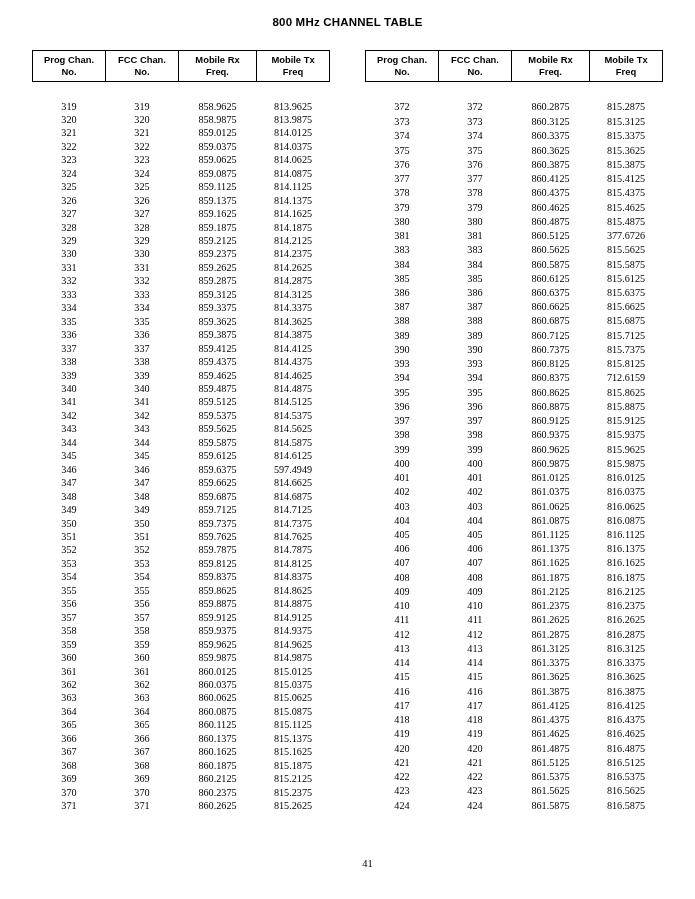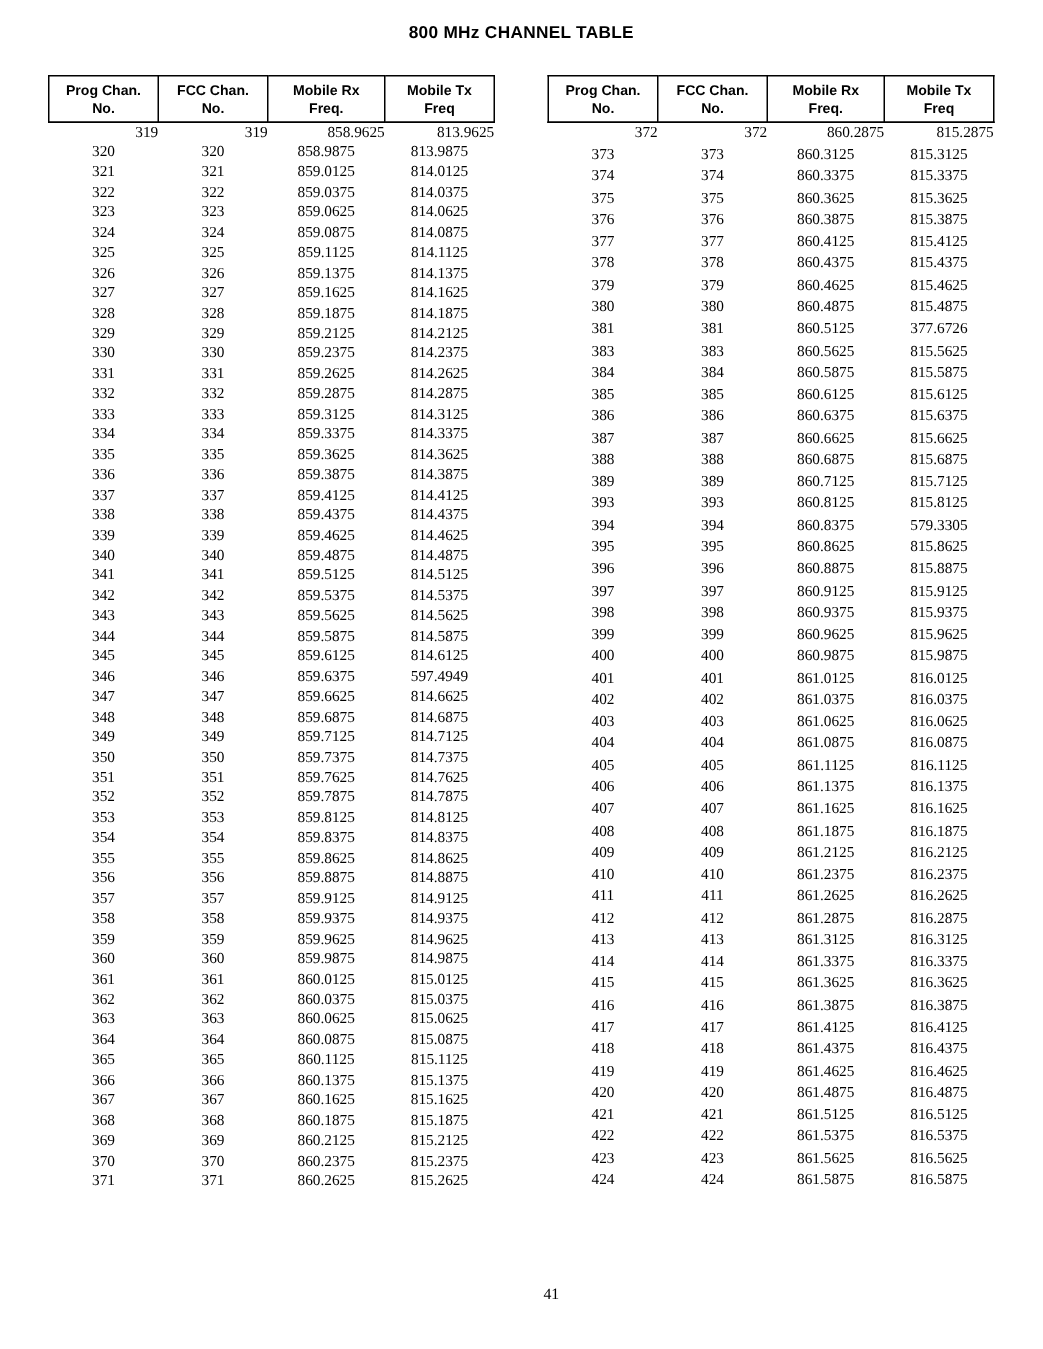--- a/index.html
+++ b/index.html
@@ -64,21 +64,21 @@
   table.chan tbody td {
     border: none;
     font-family: "Liberation Serif", serif;
     font-size: 10.2px;
     line-height: 13.45px;
     text-align: center;
     padding: 0;
     white-space: nowrap;
   }
   table.chan tbody tr:first-child td {
-    text-align: right;
+    padding-top: 18px;
   }
   .page-number {
     position: absolute;
     bottom: 30px;
     left: 0;
     width: 695px;
     text-align: center;
     font-family: "Liberation Serif", serif;
     font-size: 10.5px;
     padding-left: 20px;
@@ -565,30 +565,36 @@
             <td>860.6875</td>
             <td>815.6875</td>
           </tr>
           <tr>
             <td>389</td>
             <td>389</td>
             <td>860.7125</td>
             <td>815.7125</td>
           </tr>
           <tr>
+            <td>390</td>
+            <td>390</td>
+            <td>860.7375</td>
+            <td>815.7375</td>
+          </tr>
+          <tr>
             <td>393</td>
             <td>393</td>
             <td>860.8125</td>
             <td>815.8125</td>
           </tr>
           <tr>
             <td>394</td>
             <td>394</td>
             <td>860.8375</td>
-            <td>579.3305</td>
+            <td>712.6159</td>
           </tr>
           <tr>
             <td>395</td>
             <td>395</td>
             <td>860.8625</td>
             <td>815.8625</td>
           </tr>
           <tr>
             <td>396</td>
             <td>396</td>

